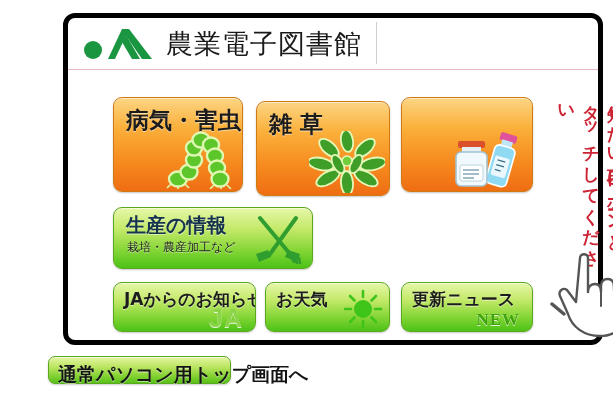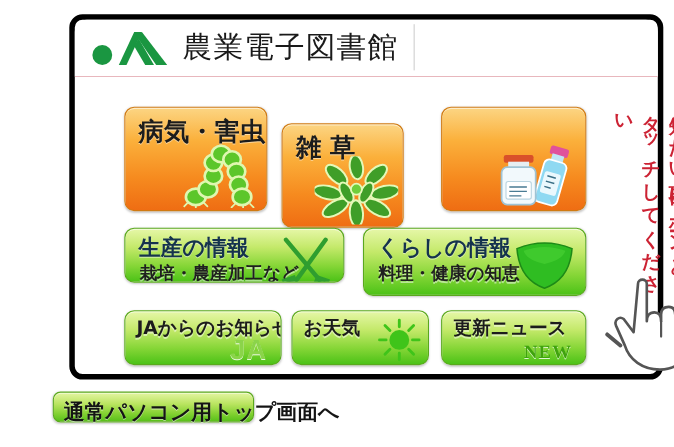--- a/index.html
+++ b/index.html
@@ -92,47 +92,47 @@
   .btn-label {
     position: absolute;
     color: #1c1c1c;
     line-height: 1.05;
     white-space: nowrap;
     text-shadow: 0 1px 0 rgba(255,255,255,0.5);
   }
 
   
   #btn-disease { left: 45px;  top: 27px; width: 130px; height: 95px; }
-  #btn-weed    { left: 188px; top: 42px; width: 111px; height: 95px; }
+  #btn-weed    { left: 188px; top: 31px; width: 134px; height: 95px; }
   #btn-chem    { left: 333px; top: 27px; width: 132px; height: 95px; }
   .top-label {
     left: 12px; top: 10px;
     font-size: 23px;
     font-weight: 700;
   }
   .top-art {
     position: absolute;
     right: 4px;
     bottom: 2px;
   }
 
   
-  #btn-production { left: 45px;  top: 137px; width: 200px; height: 50px; }
+  #btn-production { left: 45px;  top: 137px; width: 200px; height: 62px; }
   #btn-living     { left: 262px; top: 137px; width: 203px; height: 62px; }
   .mid-title {
     left: 12px; top: 7px;
     font-size: 20px;
     font-weight: 700;
     color: #15334d;
   }
   .mid-sub {
     left: 13px; top: 33px;
-    font-size: 16px;
+    font-size: 12px;
     color: #1f1f1f;
-    font-weight: 700;
+    font-weight: 400;
   }
   .mid-art { position: absolute; right: 6px; top: 6px; }
 
   
   #btn-ja-news  { left: 45px;  top: 212px; width: 143px; height: 50px; }
   #btn-weather  { left: 197px; top: 212px; width: 125px; height: 50px; }
   #btn-news     { left: 333px; top: 212px; width: 132px; height: 50px; }
   .bot-label {
     left: 10px; top: 8px;
     font-size: 17px;
@@ -299,28 +299,20 @@
         <g fill="#2f9e2f">
           <path d="M38 36 l12 4 -3 8 -12 -5 z"></path>
           <path d="M18 36 l-12 4 3 8 12 -5 z"></path>
         </g>
         <g stroke="#2f9e2f" stroke-width="2.6" stroke-linecap="round">
           <path d="M40 41 l4 7 M45 43 l2 6 M49 44 l1 5"></path>
         </g>
       </svg>
     </div>
 
-    <div class="btn btn-green" id="btn-living">
-      <span class="btn-label mid-title">くらしの情報</span>
-      <span class="btn-label mid-sub">料理・健康の知恵</span>
-      <svg class="mid-art" width="62" height="50" viewBox="0 0 62 50">
-        <path d="M6 12 Q31 2 56 12 Q54 40 31 48 Q8 40 6 12 Z" fill="#2fbd22" stroke="#1d8a17" stroke-width="1.4"></path>
-        <path d="M12 14 Q31 7 50 14 Q48 22 31 26 Q14 22 12 14 Z" fill="#45cf32" opacity="0.75"></path>
-      </svg>
-    </div>
 
     <div class="btn btn-green" id="btn-ja-news">
       <span class="btn-label bot-label">JAからのお知らせ</span>
       <span id="ja-mark">JA</span>
     </div>
 
     <div class="btn btn-green" id="btn-weather">
       <span class="btn-label bot-label">お天気</span>
       <svg style="position:absolute; right:6px; top:6px;" width="40" height="40" viewBox="0 0 40 40">
         <circle cx="20" cy="20" r="9" fill="#3fc41a"></circle>

